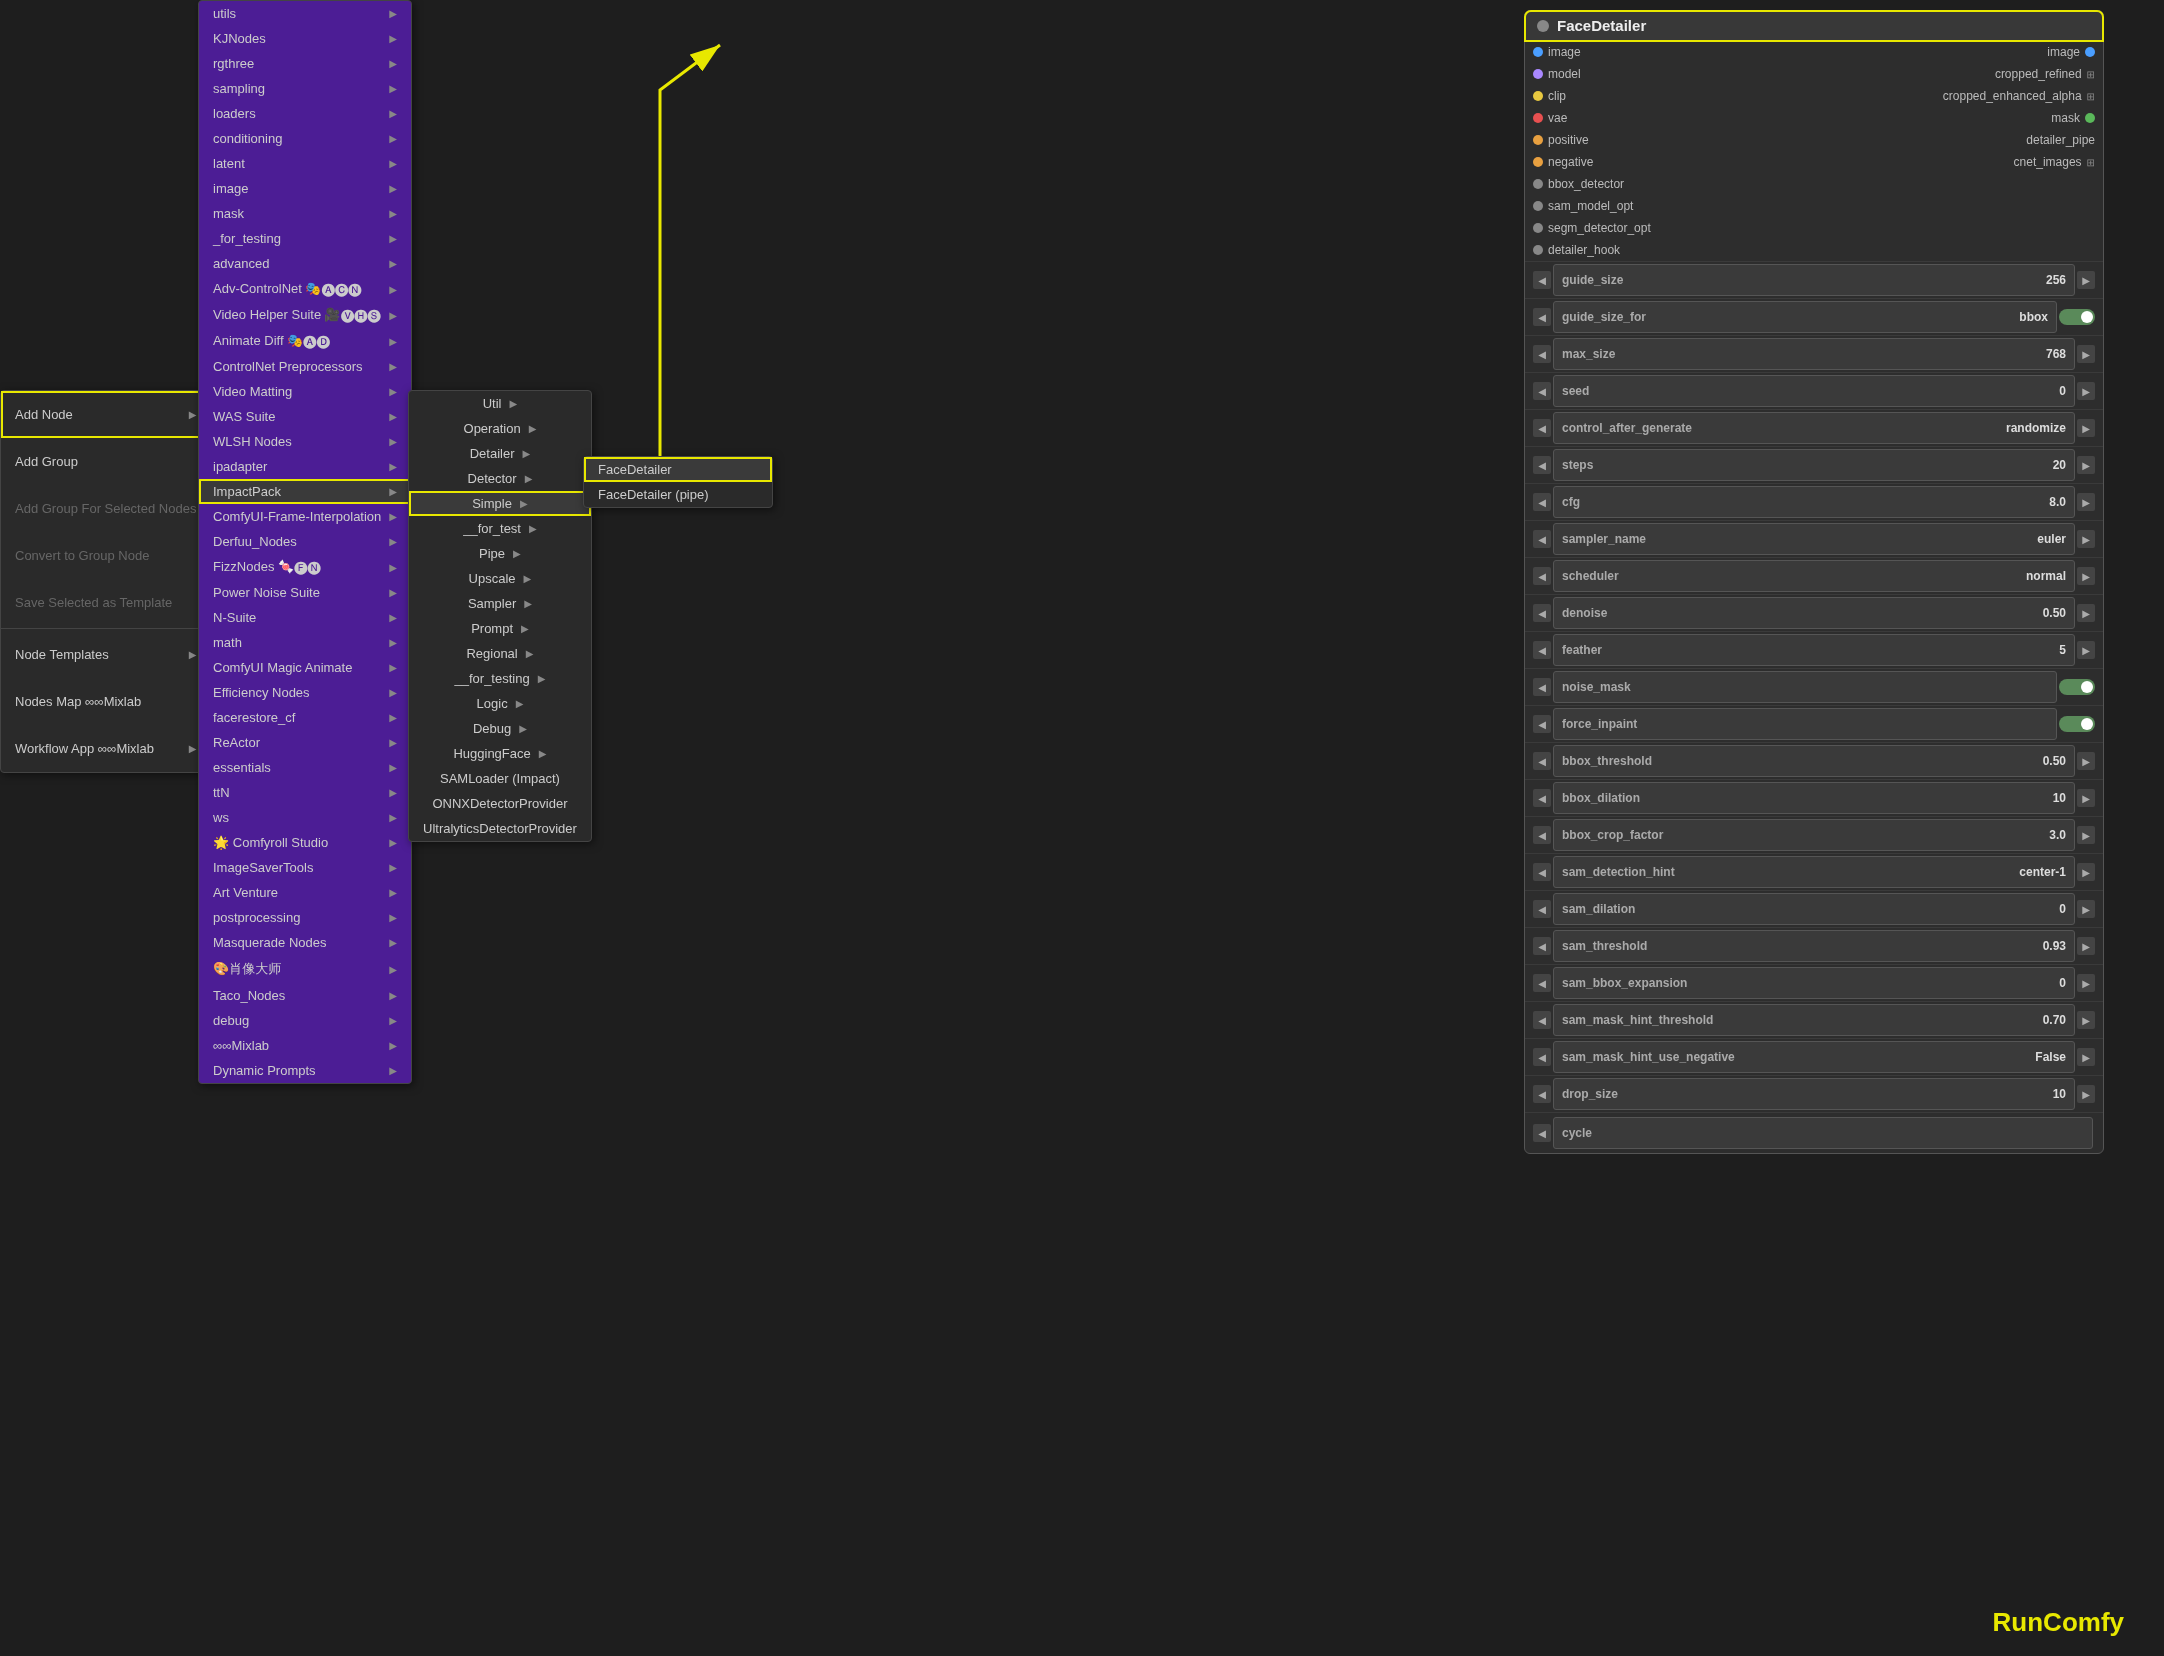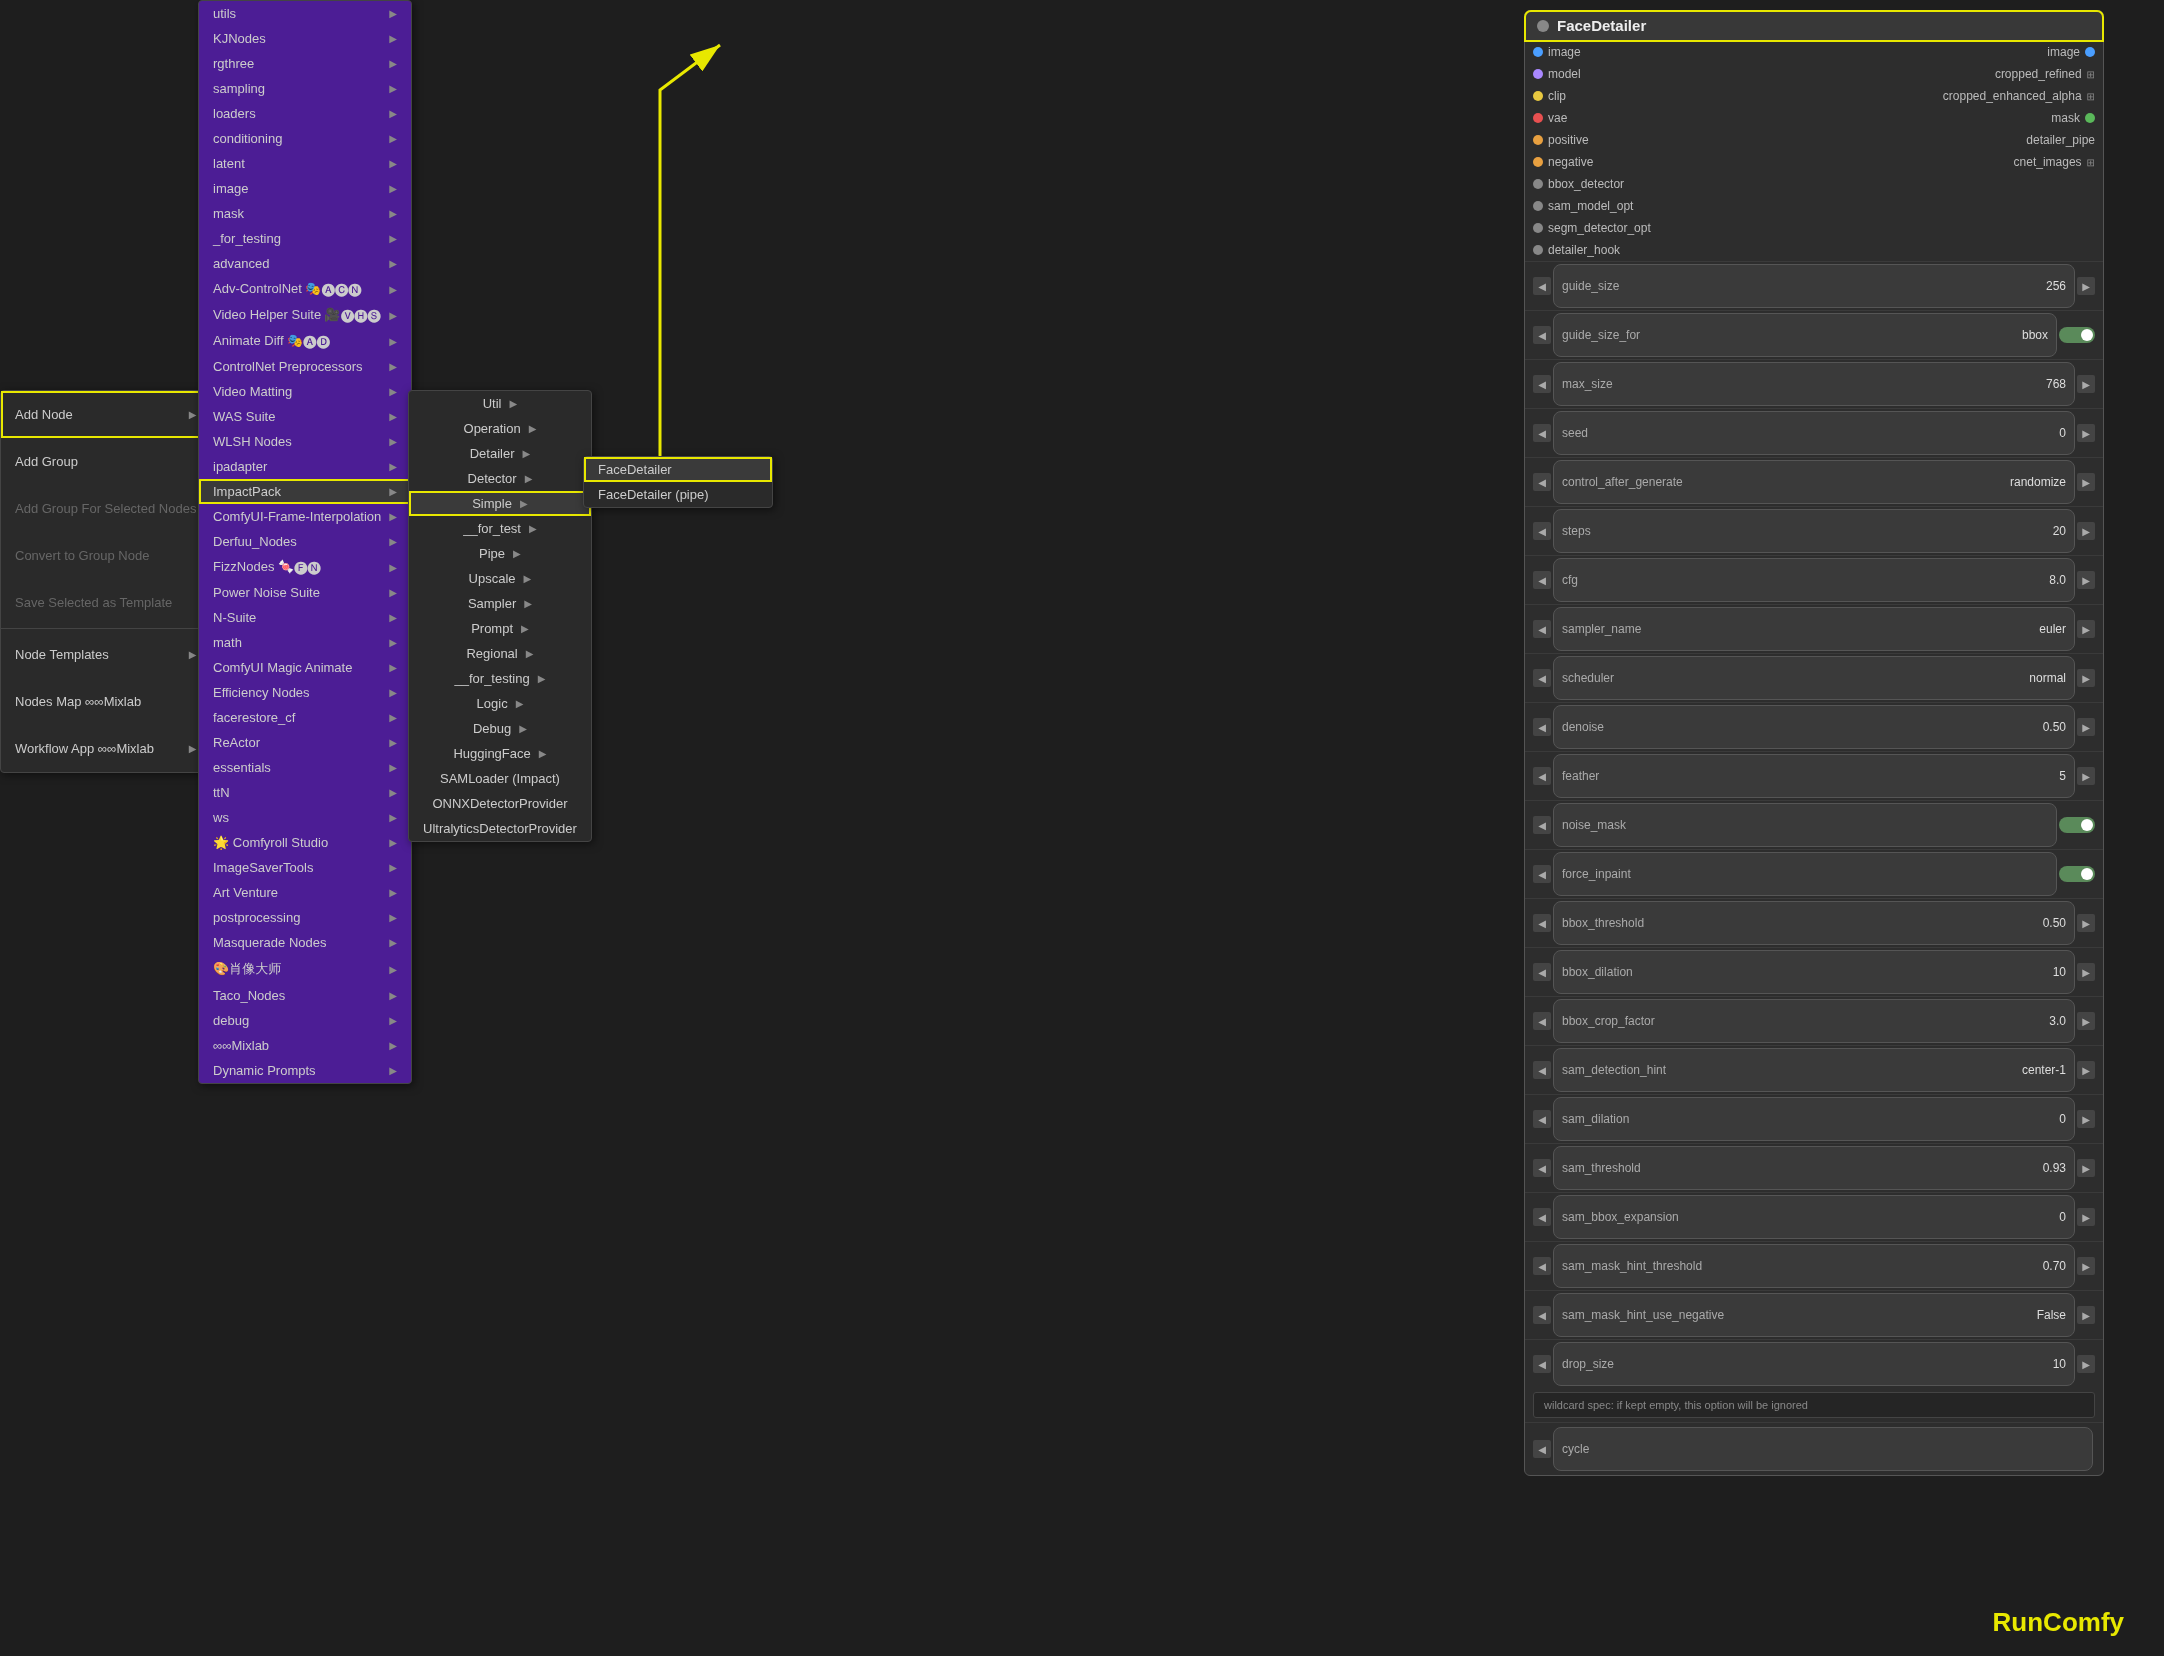--- a/index.html
+++ b/index.html
@@ -200,29 +200,30 @@
       width: 18px; height: 18px;
       cursor: pointer;
       font-size: 10px;
       border-radius: 2px;
       flex-shrink: 0;
     }
     .param-box {
       flex: 1;
       background: #3a3a3a;
       border: 1px solid #555;
-      border-radius: 8px;
-      padding: 14px 8px;
+      border-radius: 3px;
+      padding: 8px 8px;
       color: #ccc;
       font-size: 12px;
       display: flex;
       align-items: center;
       justify-content: space-between;
       margin: 0 2px;
       min-height: 20px;
+      font-weight: bold;
     }
     .param-name { color: #aaa; font-size: 12px; }
     .param-value { color: #ddd; font-size: 12px; }
     .toggle-btn {
       width: 36px; height: 16px;
       border-radius: 8px;
       background: #5a8a5a;
       position: relative;
       cursor: pointer;
       flex-shrink: 0;
@@ -855,23 +856,20 @@
       <div class="node-param-row">
       <button class="param-btn">◀</button>
       <div class="param-box">
         <span class="param-name">drop_size</span>
         <span class="param-value">10</span>
       </div>
       <button class="param-btn">▶</button>
     </div>
     </div>
 
-  <div class="wildcard-area">
-    <span>wildcard spec: if kept empty, this option will be ignored</span>
-  </div>
 
   <div class="cycle-row">
     <button class="param-btn">◀</button>
     <div class="param-box">
       <span class="param-name">cycle</span>
     </div>
   </div>
 </div>
 
 <div class="run-comfy-btn">RunComfy</div>

